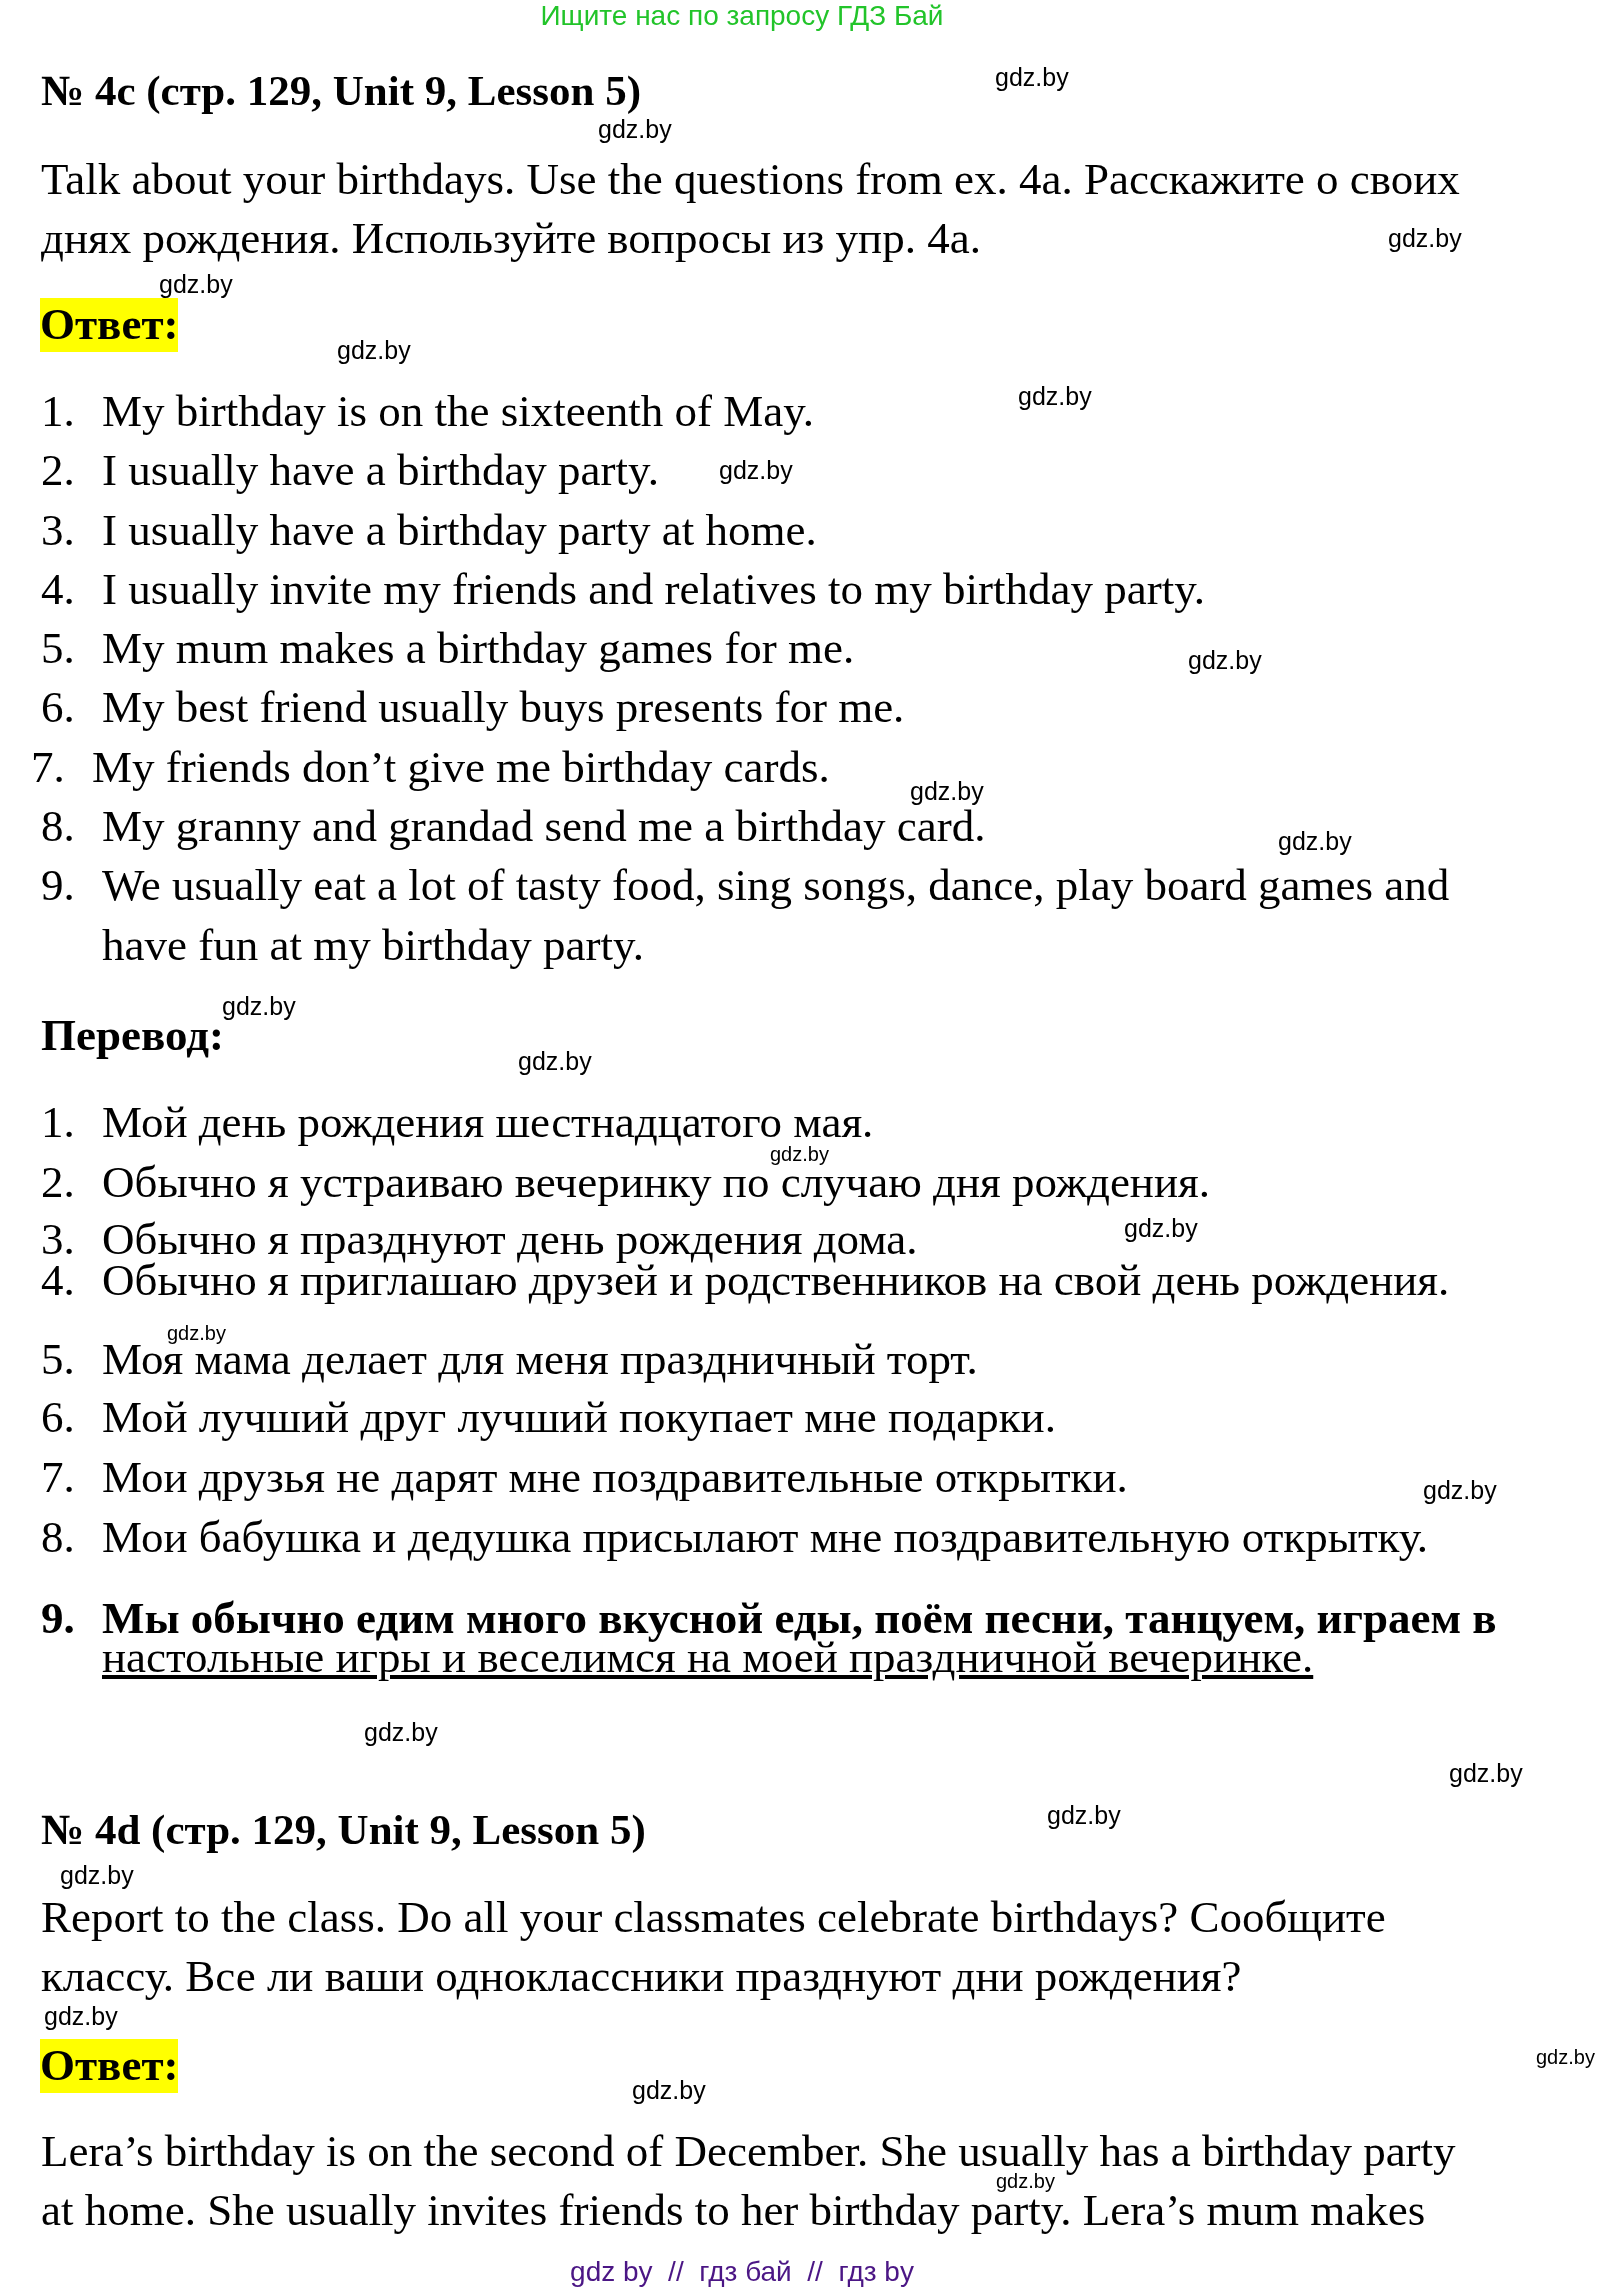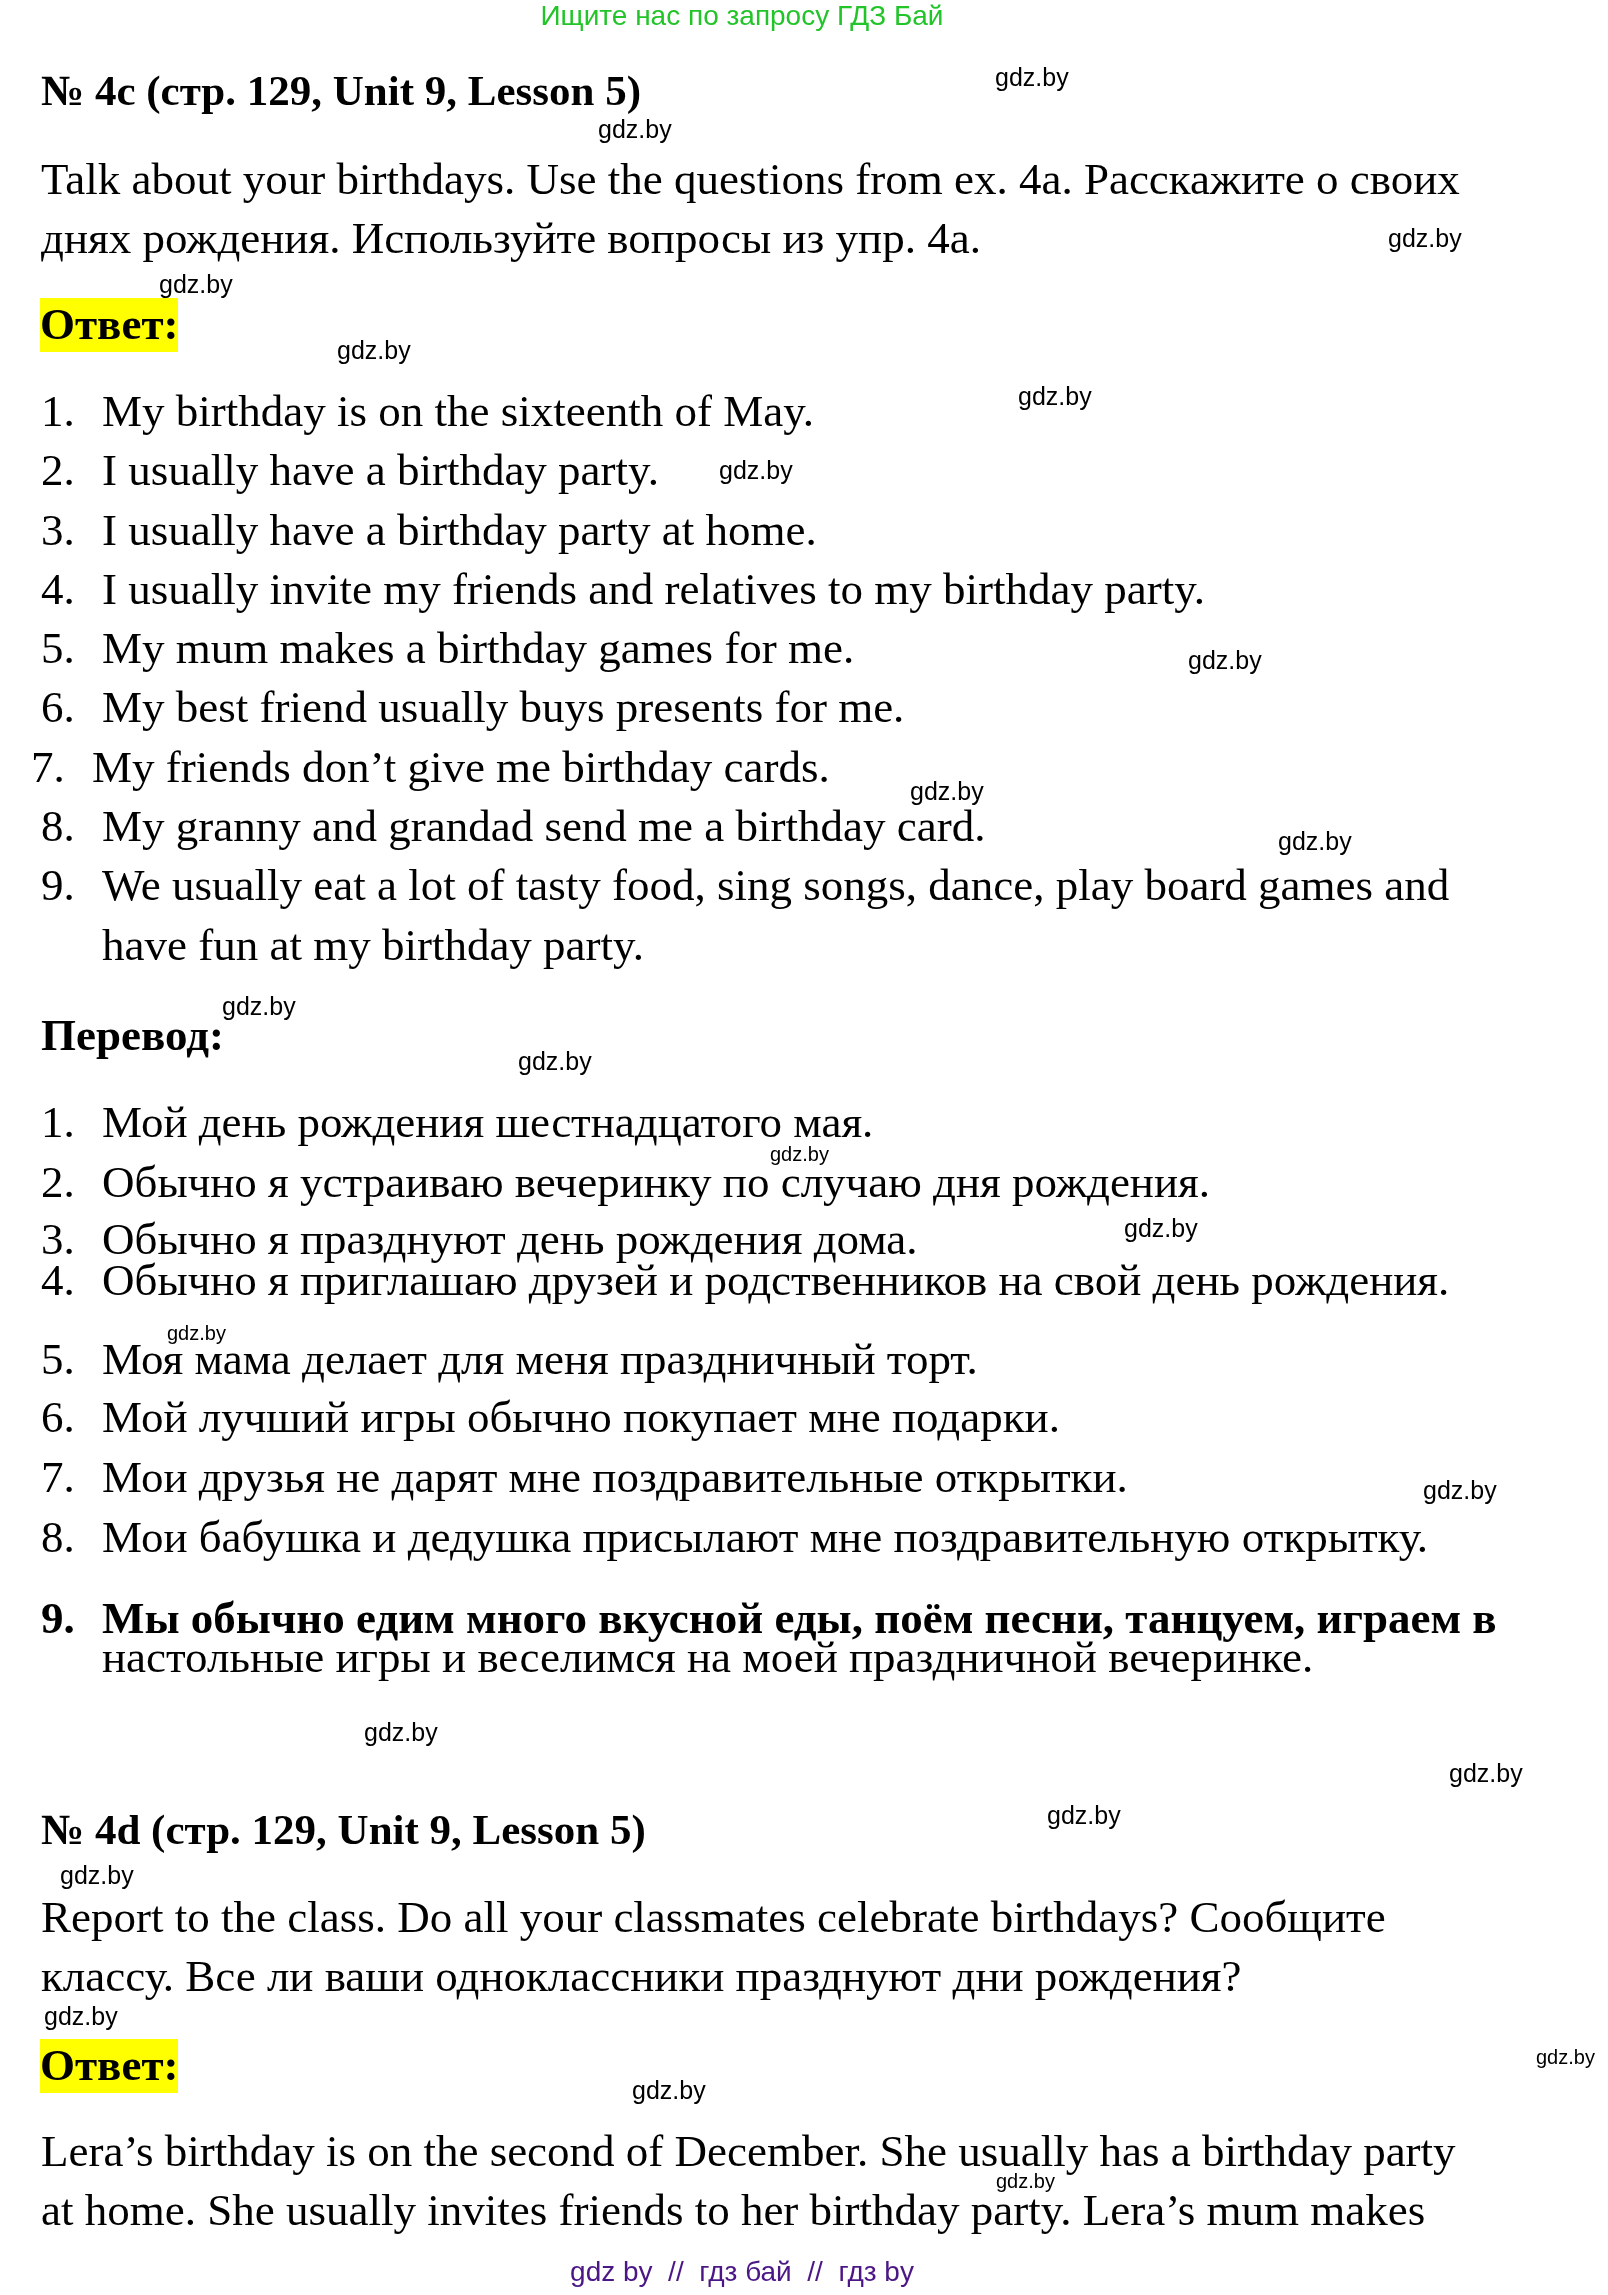--- a/index.html
+++ b/index.html
@@ -39,25 +39,25 @@
 <div class="abs body-line" style="left:41px; top:861px;"><span class="num">9.</span><span>We usually eat a lot of tasty food, sing songs, dance, play board games and</span></div>
 <div class="abs body-line" style="left:102px; top:921px;">have fun at my birthday party.</div>
 
 <div class="abs label" style="left:41px; top:1011px;">Перевод:</div>
 
 <div class="abs body-line" style="left:41px; top:1098px;"><span class="num">1.</span><span>Мой день рождения шестнадцатого мая.</span></div>
 <div class="abs body-line" style="left:41px; top:1158px;"><span class="num">2.</span><span>Обычно я устраиваю вечеринку по случаю дня рождения.</span></div>
 <div class="abs body-line" style="left:41px; top:1215px;"><span class="num">3.</span><span>Обычно я празднуют день рождения дома.</span></div>
 <div class="abs body-line" style="left:41px; top:1256px;"><span class="num">4.</span><span>Обычно я приглашаю друзей и родственников на свой день рождения.</span></div>
 <div class="abs body-line" style="left:41px; top:1335px;"><span class="num">5.</span><span>Моя мама делает для меня праздничный торт.</span></div>
-<div class="abs body-line" style="left:41px; top:1393px;"><span class="num">6.</span><span>Мой лучший игры обычно покупает мне подарки.</span></div>
+<div class="abs body-line" style="left:41px; top:1393px;"><span class="num">6.</span><span>Мой лучший друг лучший покупает мне подарки.</span></div>
 <div class="abs body-line" style="left:41px; top:1453px;"><span class="num">7.</span><span>Мои друзья не дарят мне поздравительные открытки.</span></div>
 <div class="abs body-line" style="left:41px; top:1513px;"><span class="num">8.</span><span>Мои бабушка и дедушка присылают мне поздравительную открытку.</span></div>
 <div class="abs body-line" style="left:41px; top:1594px;font-weight:bold;"><span class="num">9.</span><span>Мы обычно едим много вкусной еды, поём песни, танцуем, играем в</span></div>
-<div class="abs body-line" style="left:102px; top:1633px;">настольные игры и веселимся на моей праздничной вечеринке.</div>
+<div class="abs body-line" style="left:102px; top:1633px;text-decoration:underline;">настольные игры и веселимся на моей праздничной вечеринке.</div>
 
 <div class="abs heading" style="left:41px; top:1805px;">№ 4d (стр. 129, Unit 9, Lesson 5)</div>
 <div class="abs body-line" style="left:41px; top:1893px;">Report to the class. Do all your classmates celebrate birthdays? Сообщите</div>
 <div class="abs body-line" style="left:41px; top:1952px;">классу. Все ли ваши одноклассники празднуют дни рождения?</div>
 
 <div class="abs label hl" style="left:40px; top:2039px;">Ответ:</div>
 
 <div class="abs body-line" style="left:41px; top:2127px;">Lera’s birthday is on the second of December. She usually has a birthday party</div>
 <div class="abs body-line" style="left:41px; top:2186px;">at home. She usually invites friends to her birthday party. Lera’s mum makes</div>
 

